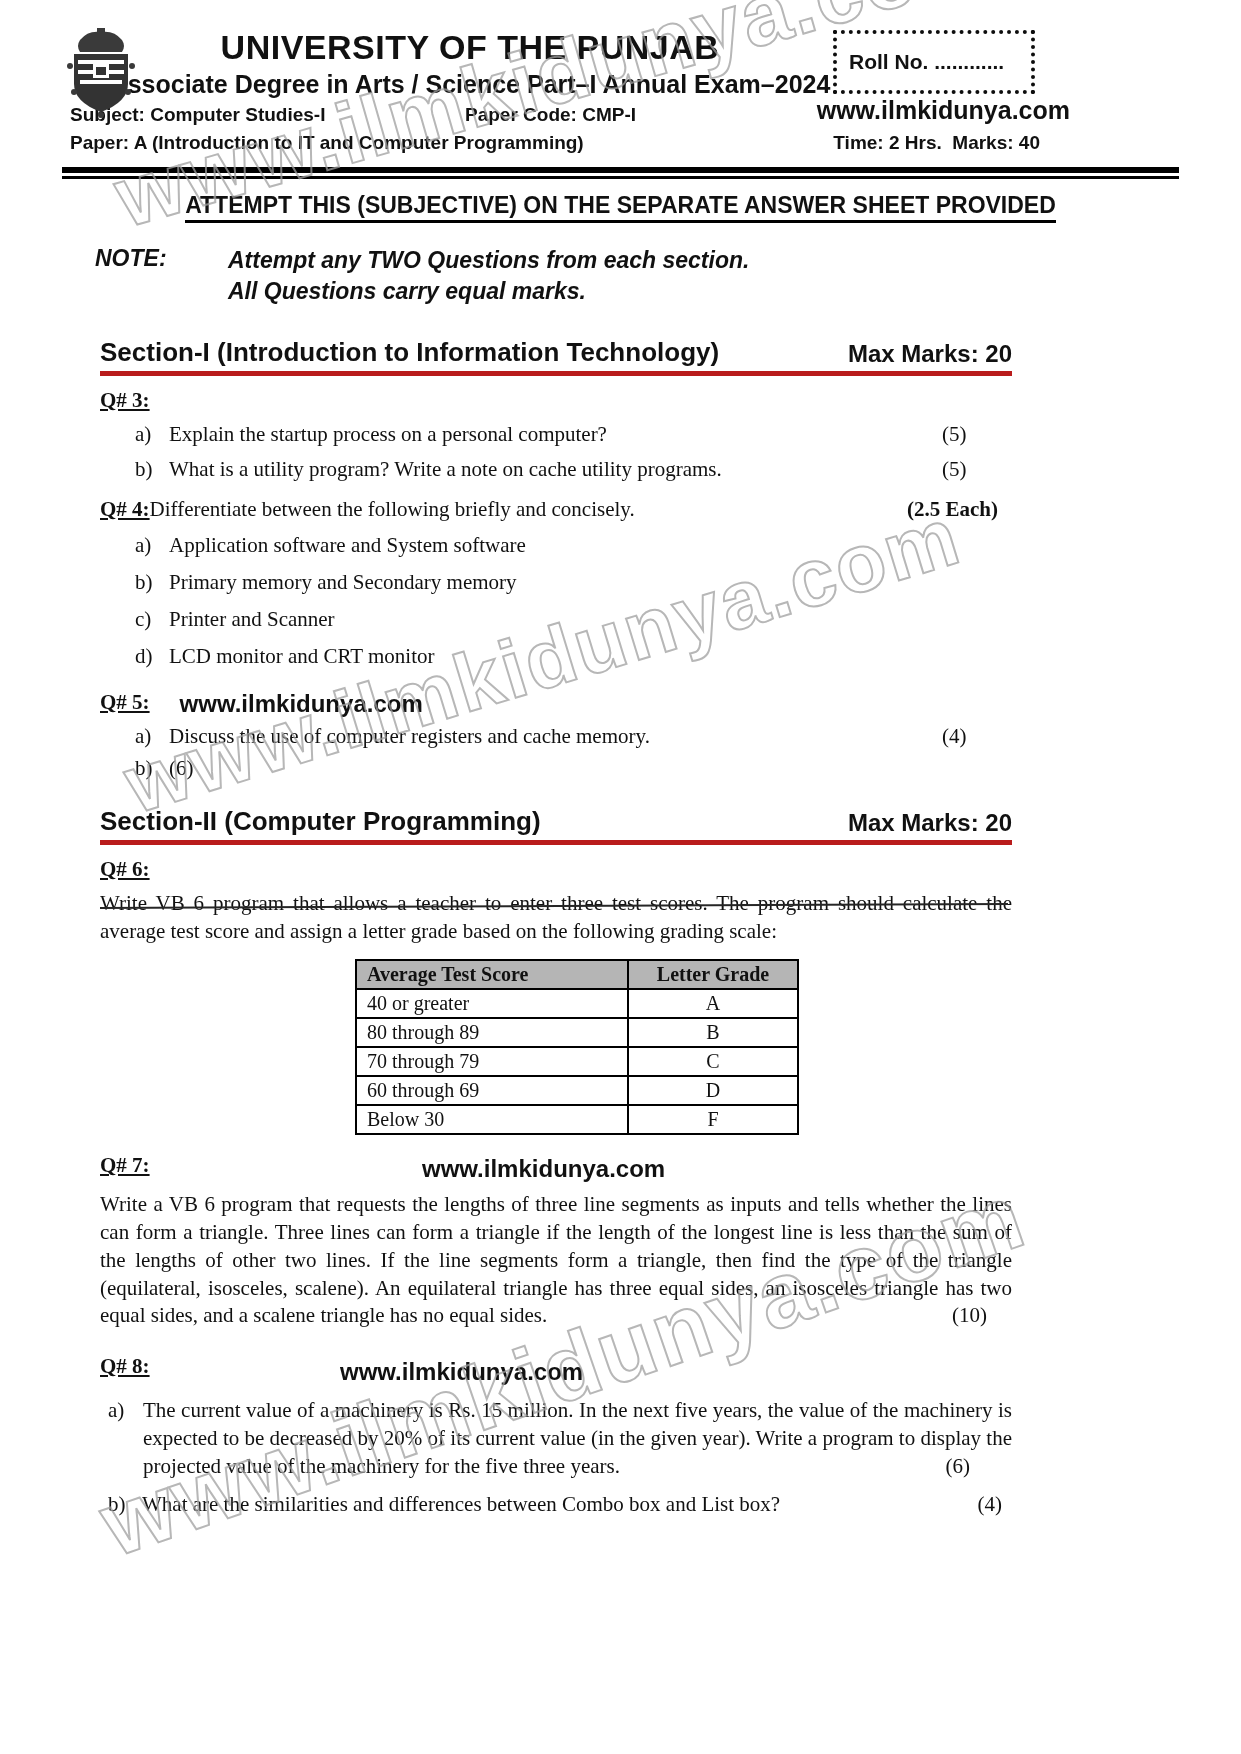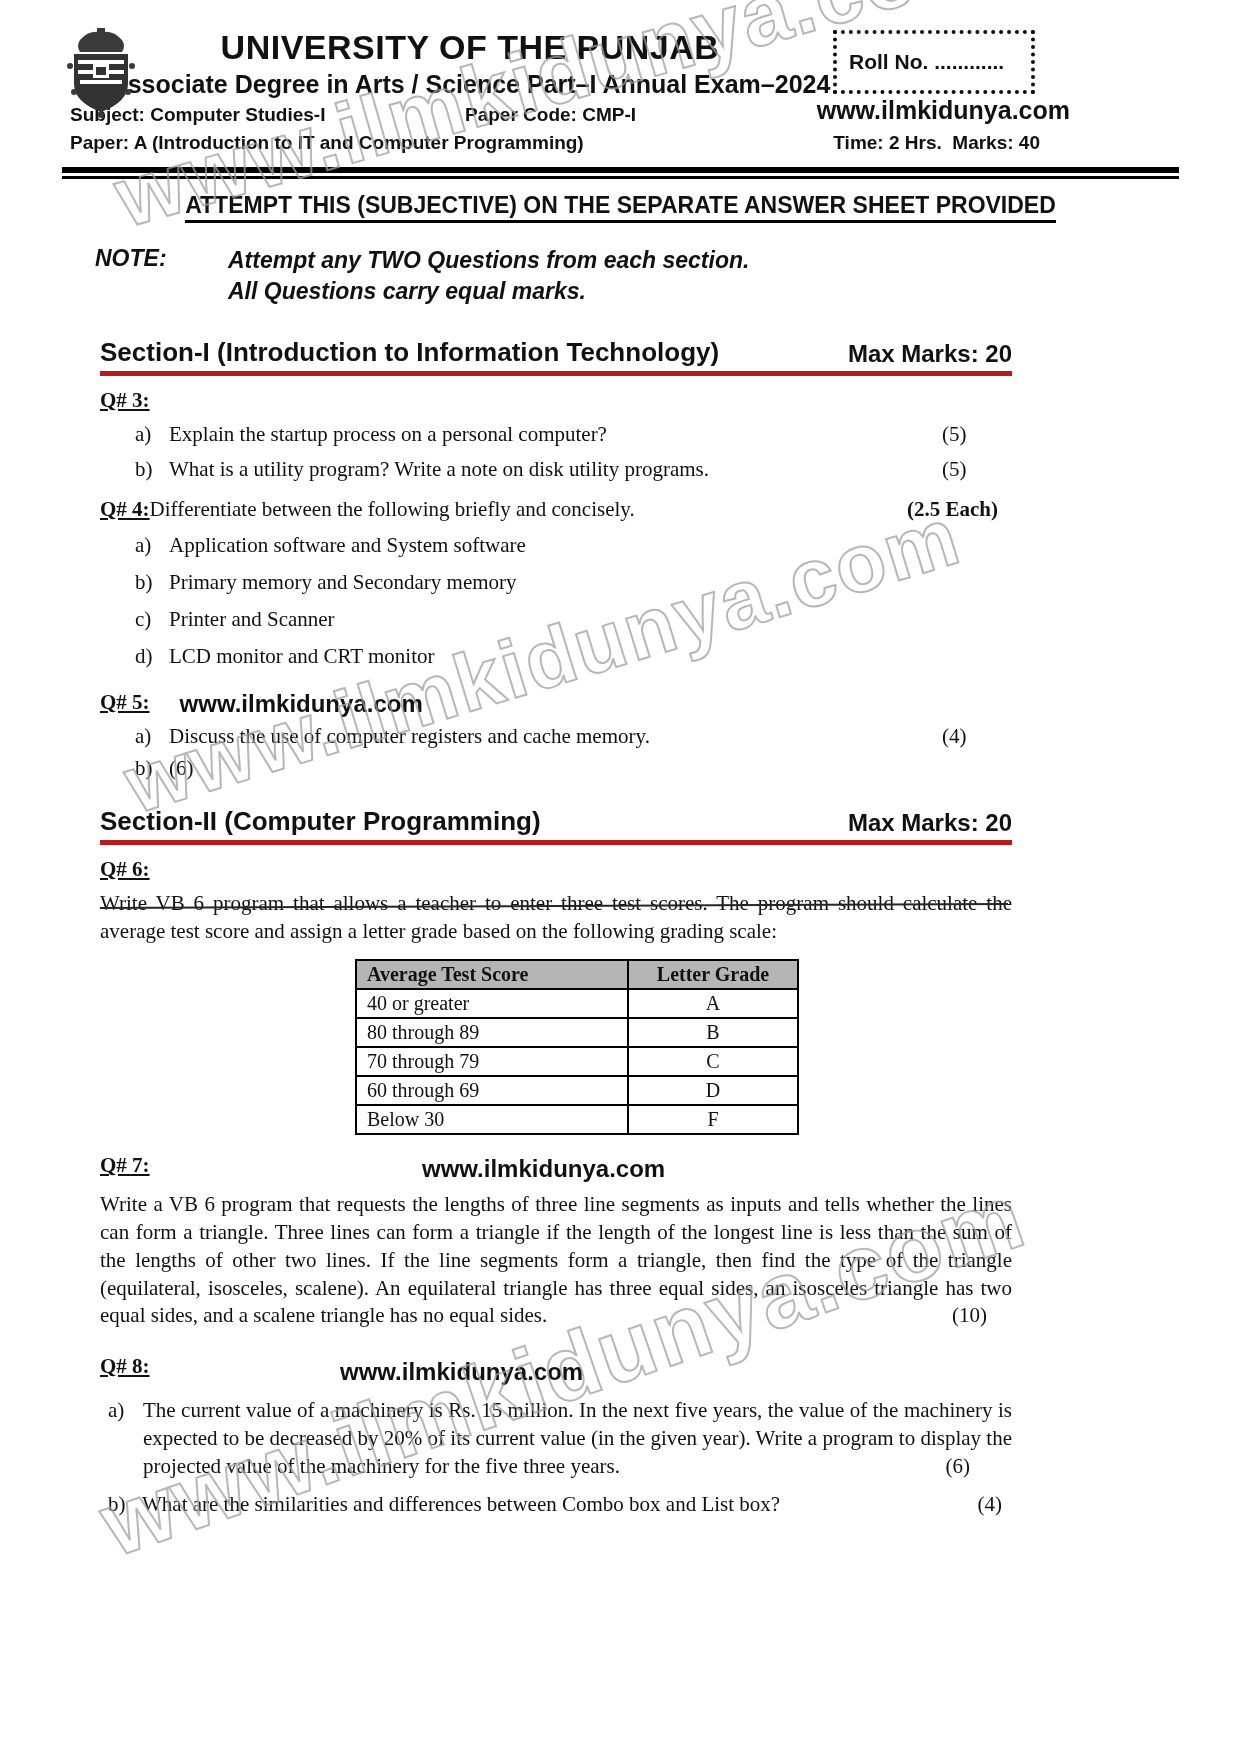--- a/index.html
+++ b/index.html
@@ -174,21 +174,21 @@
     </div>
 
     <div><span class="qlabel">Q# 3:</span></div>
     <div class="item-row">
       <span class="item-letter">a)</span>
       <span class="item-text">Explain the startup process on a personal computer?</span>
       <span class="item-marks">(5)</span>
     </div>
     <div class="item-row">
       <span class="item-letter">b)</span>
-      <span class="item-text">What is a utility program? Write a note on disk utility programs.</span>
+      <span class="item-text">What is a utility program? Write a note on cache utility programs.</span>
       <span class="item-marks">(5)</span>
     </div>
 
     <div class="qhead-flex">
       <span class="qlabel" style="margin-top:0">Q# 4:</span>
       <span class="q-title">Differentiate between the following briefly and concisely.</span>
       <span class="q-marks-right">(2.5 Each)</span>
     </div>
     <div class="q4-items">
       <div class="item-row">

